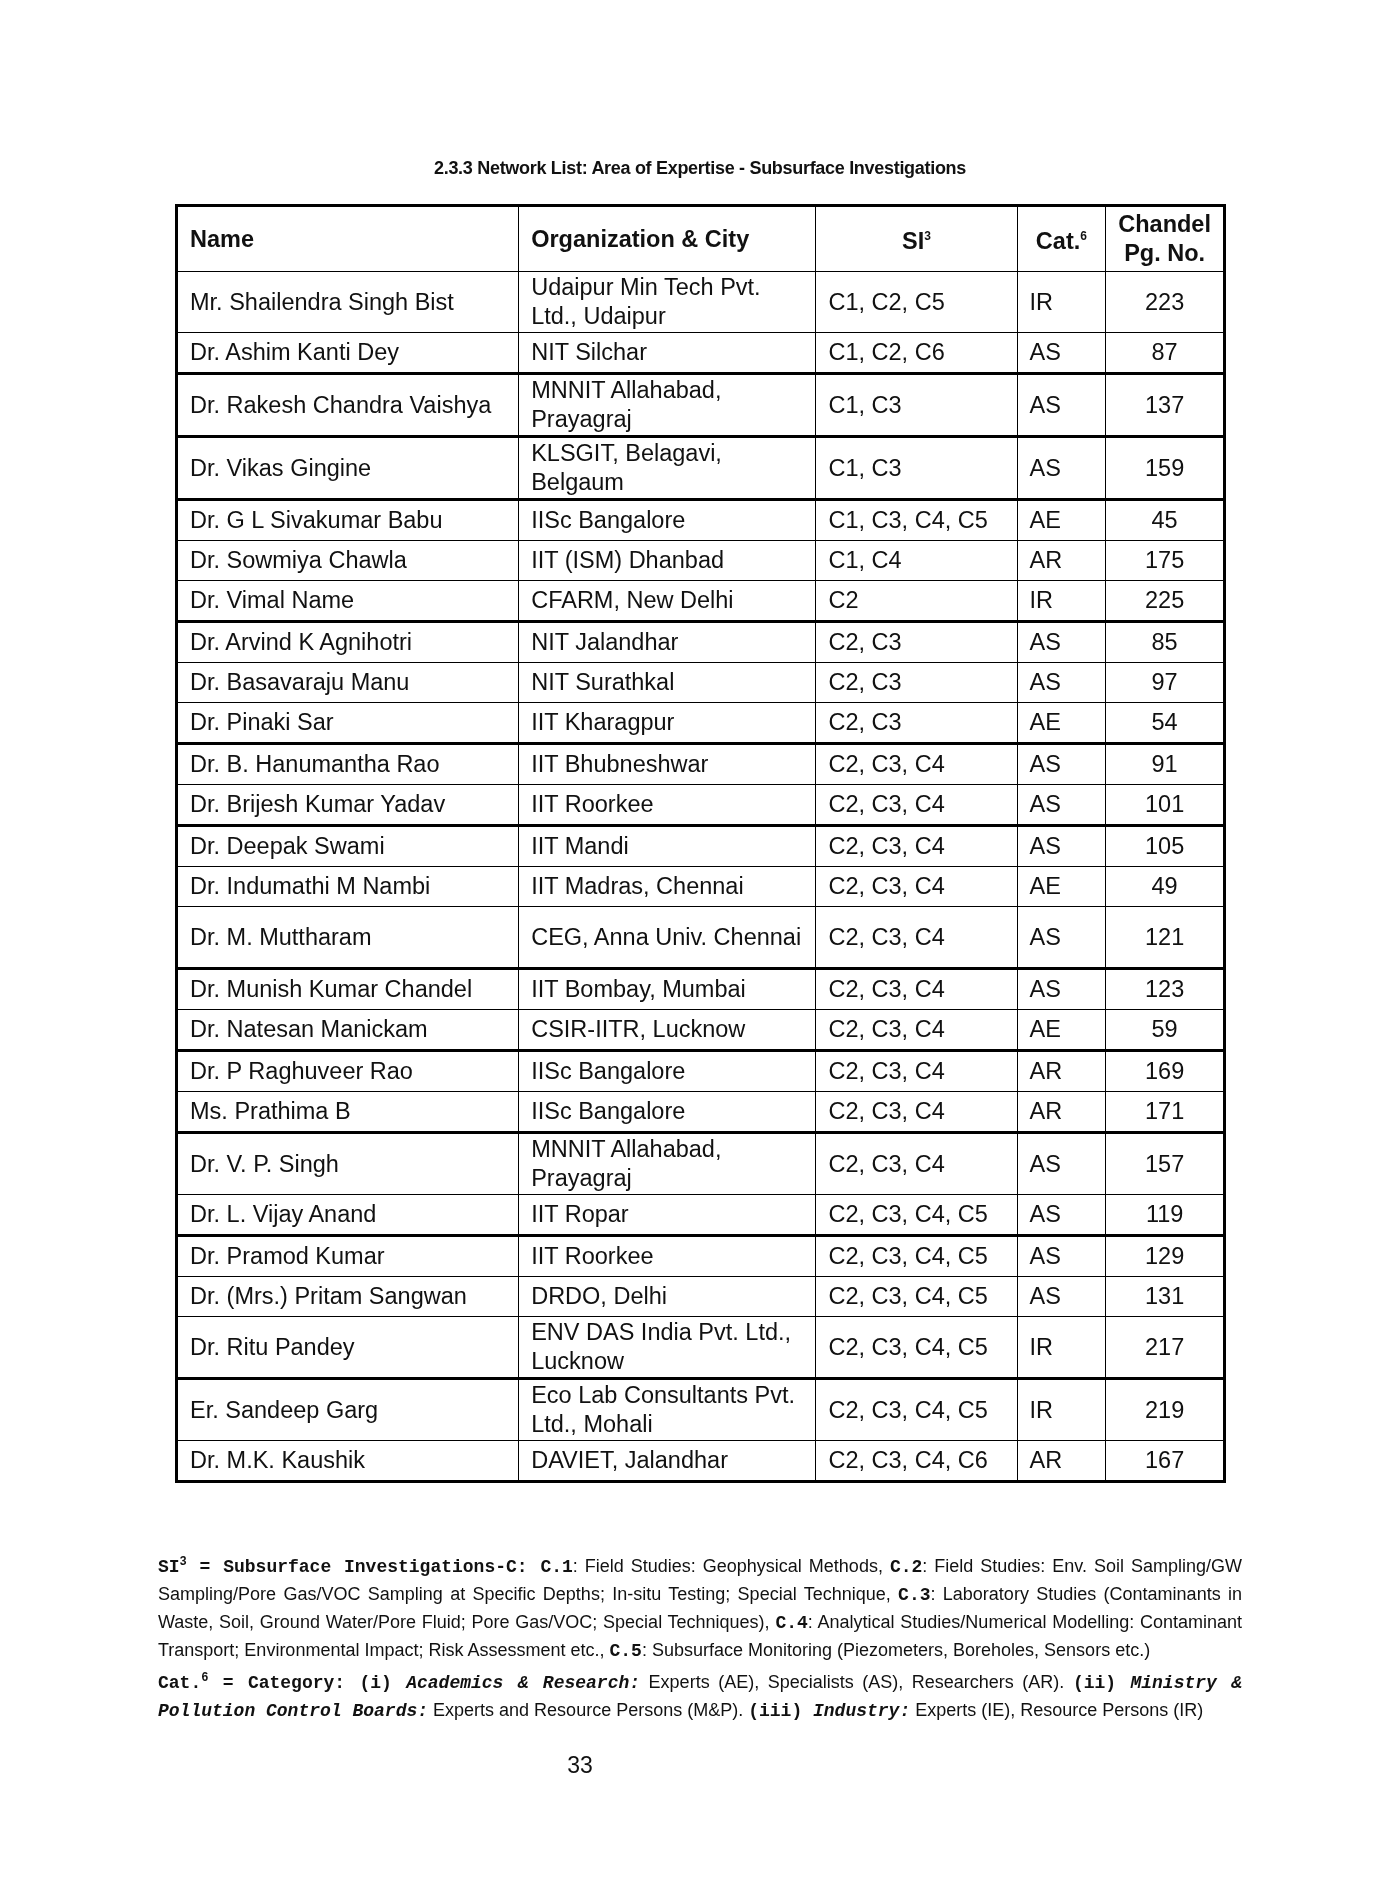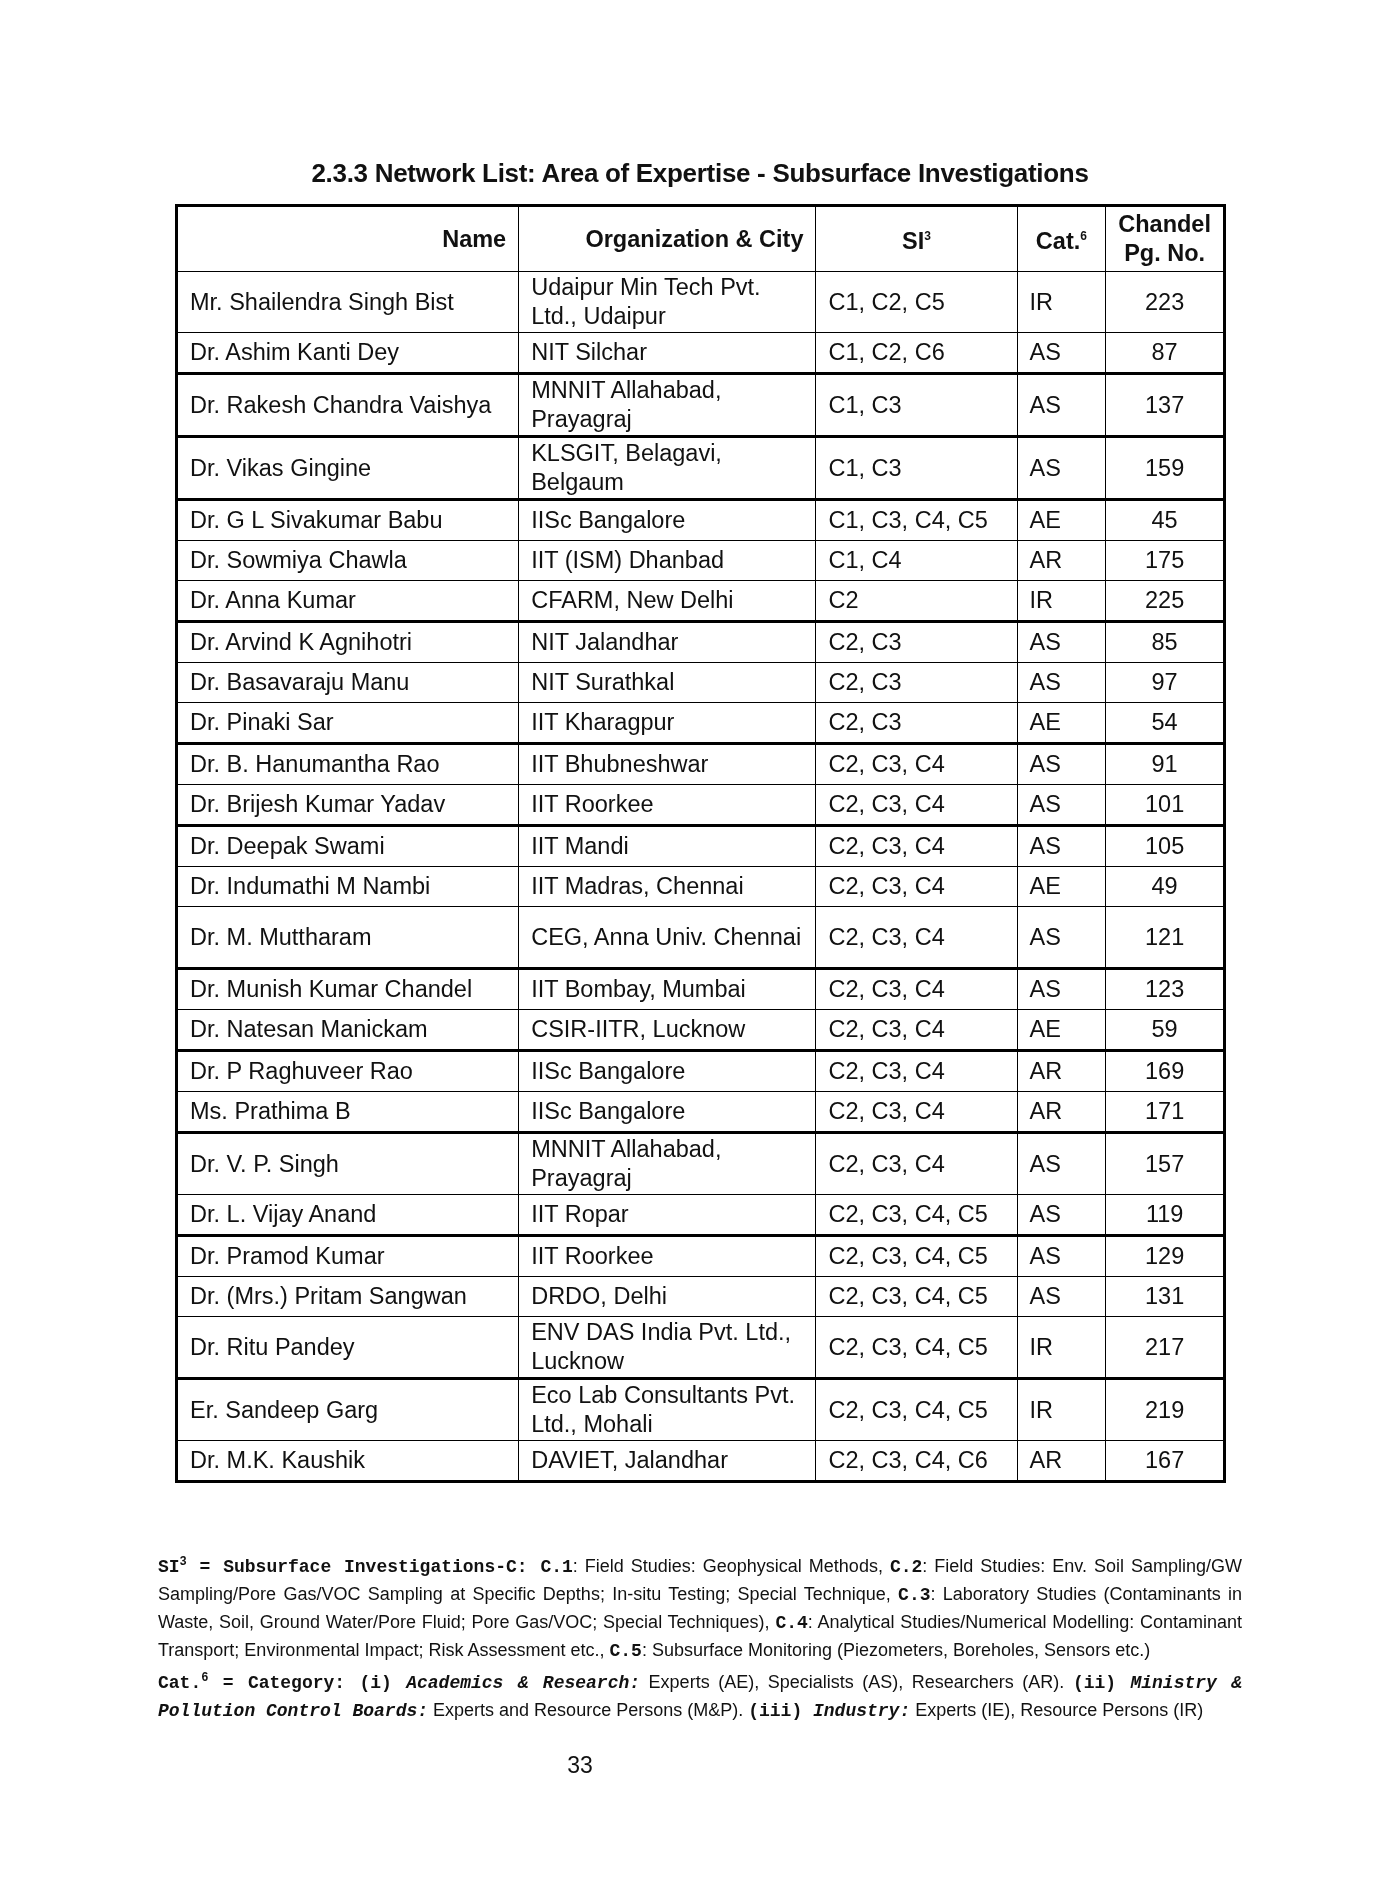--- a/index.html
+++ b/index.html
@@ -1,29 +1,29 @@
 <!DOCTYPE html>
 <html><head>
 <meta charset="utf-8">
 <style>
   html, body { margin: 0; padding: 0; background: #ffffff; }
   body { width: 1400px; height: 1900px; position: relative; font-family: "Liberation Sans", sans-serif; color: #111; }
   .title {
     position: absolute; left: 0; top: 158px; width: 1400px; text-align: center;
-    font-size: 26px; font-weight: bold; letter-spacing: -0.3px;
+    font-size: 18px; font-weight: bold; letter-spacing: -0.3px;
   }
   table.net {
     position: absolute; left: 175px; top: 204px; width: 1051px;
     border-collapse: collapse; font-size: 23.5px;
     border: 3px solid #000;
   }
   table.net th, table.net td {
     border: 1.5px solid #000; padding: 0 12px; vertical-align: middle; line-height: 29px;
   }
-  table.net th { font-weight: bold; height: 64px; text-align: right; }
+  table.net th { font-weight: bold; height: 64px; text-align: left; }
   table.net th.center, table.net td.center { text-align: center; }
   table.net td { height: 39px; }
   table.net tr.two td { height: 60px; }
   table.net tr.thick td { border-top: 3px solid #000; }
   sup { font-size: 12px; }
   col.c-name { width: 346px; }
   col.c-org { width: 300px; }
   col.c-si { width: 204px; }
   col.c-cat { width: 89px; }
   col.c-pg { width: 112px; }
@@ -96,21 +96,21 @@
         <td class="center">45</td>
       </tr>
       <tr>
         <td>Dr. Sowmiya Chawla</td>
         <td>IIT (ISM) Dhanbad</td>
         <td>C1, C4</td>
         <td>AR</td>
         <td class="center">175</td>
       </tr>
       <tr>
-        <td>Dr. Anna Kumar</td>
+        <td>Dr. Vimal Name</td>
         <td>CFARM, New Delhi</td>
         <td>C2</td>
         <td>IR</td>
         <td class="center">225</td>
       </tr>
       <tr class="thick">
         <td>Dr. Arvind K Agnihotri</td>
         <td>NIT Jalandhar</td>
         <td>C2, C3</td>
         <td>AS</td>

